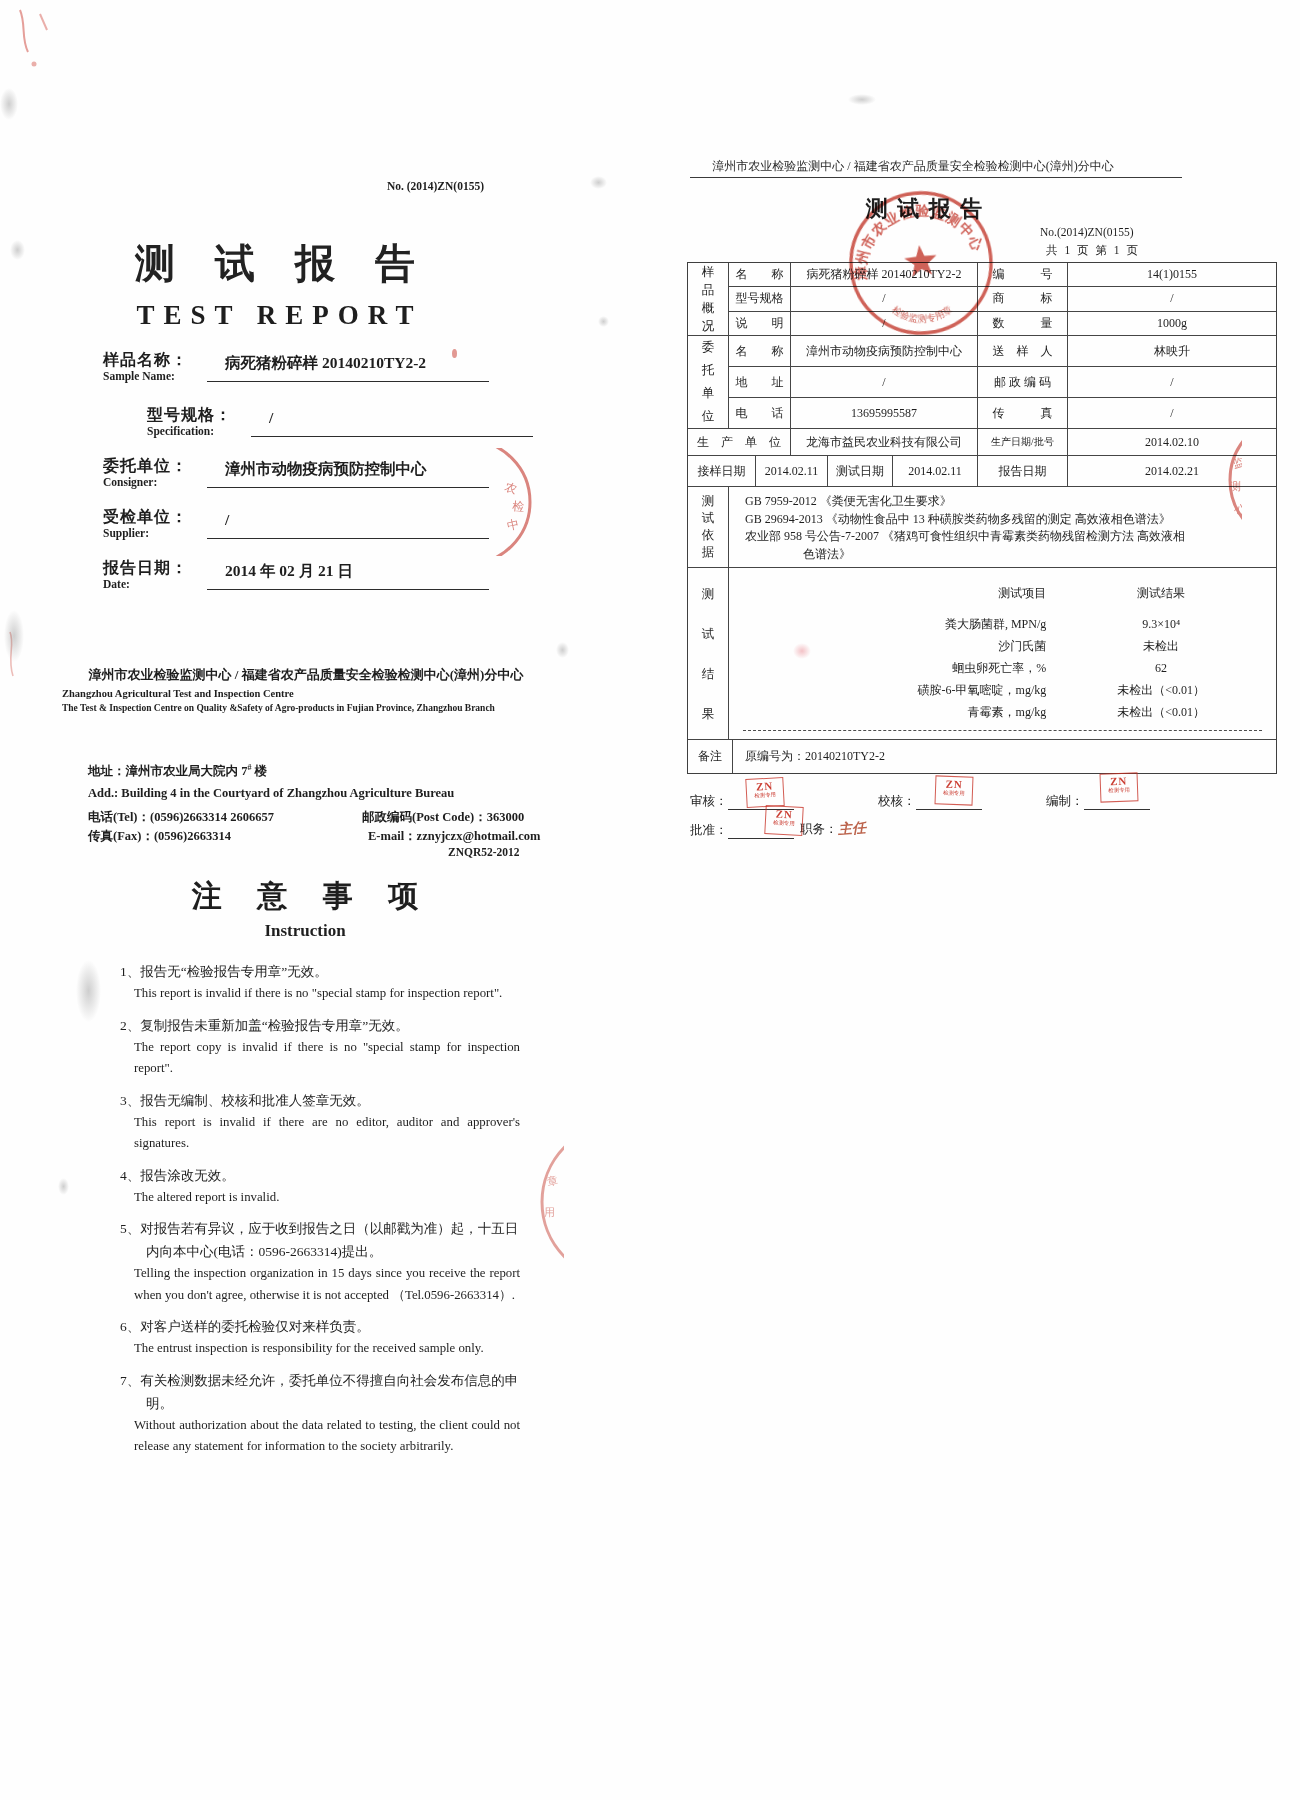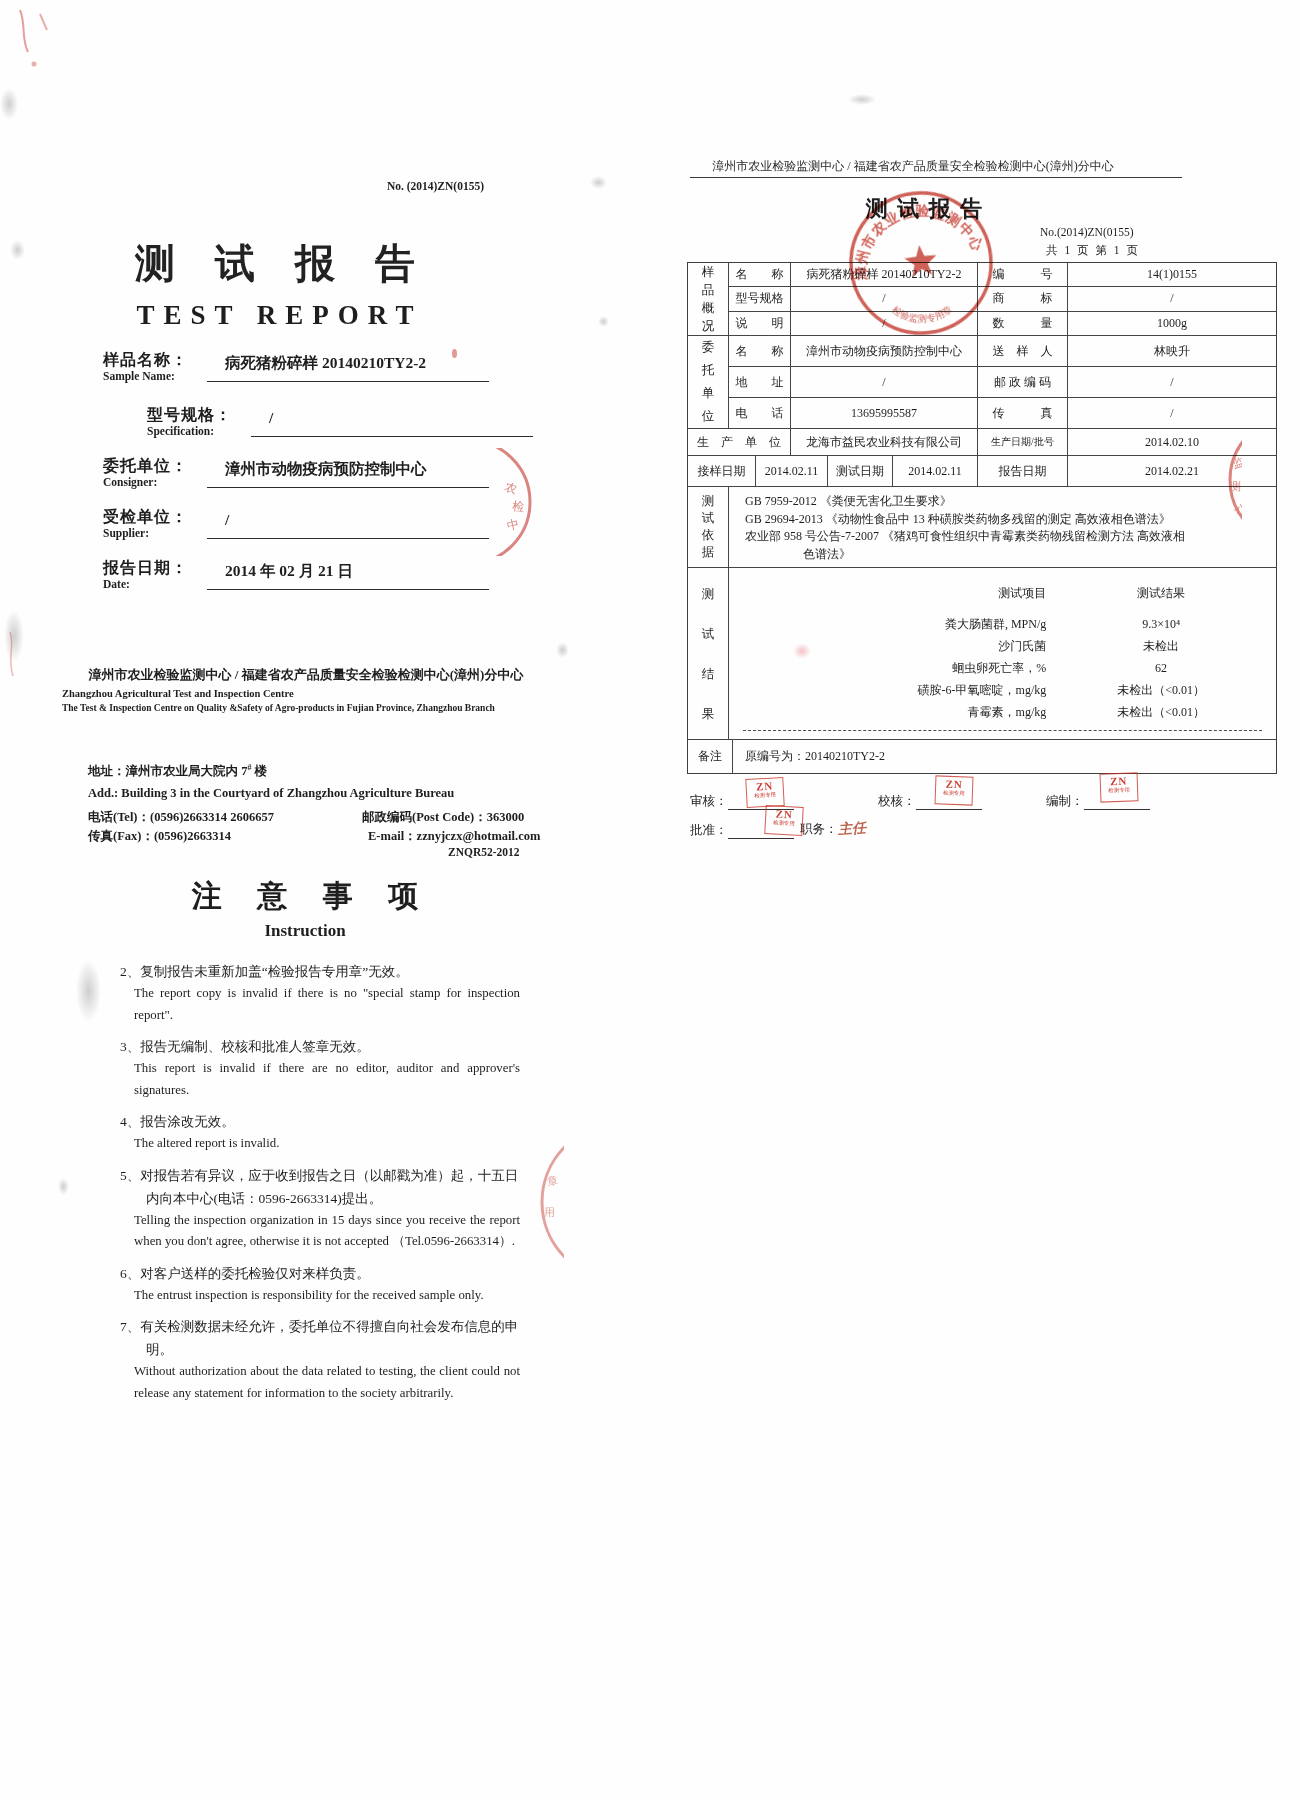--- a/index.html
+++ b/index.html
@@ -132,21 +132,21 @@
     <div class="f-cn">报告日期：</div>
     <div class="f-en">Date:</div>
     <div class="f-line"><span>2014 年 02 月 21 日</span></div>
   </div>
 
   <div class="abs p1-org-cn">漳州市农业检验监测中心 / 福建省农产品质量安全检验检测中心(漳州)分中心</div>
   <div class="abs p1-org-en1">Zhangzhou Agricultural Test and Inspection Centre</div>
   <div class="abs p1-org-en2">The Test &amp; Inspection Centre on Quality &amp;Safety of Agro-products in Fujian Province, Zhangzhou Branch</div>
 
   <div class="abs p1-addr"><span>地址：漳州市农业局大院内 7</span><sup>#</sup><span> 楼</span></div>
-  <div class="abs p1-addr-en">Add.:  Building 3 in the Courtyard of Zhangzhou Agriculture Bureau</div>
+  <div class="abs p1-addr-en">Add.:  Building 4 in the Courtyard of Zhangzhou Agriculture Bureau</div>
   <div class="abs p1-tel">电话(Tel)：(0596)2663314   2606657</div>
   <div class="abs p1-post">邮政编码(Post Code)：363000</div>
   <div class="abs p1-fax">传真(Fax)：(0596)2663314</div>
   <div class="abs p1-email">E-mail：zznyjczx@hotmail.com</div>
   <div class="abs p1-code">ZNQR52-2012</div>
 
   <div class="abs p2-header">漳州市农业检验监测中心 / 福建省农产品质量安全检验检测中心(漳州)分中心</div>
   <div class="abs p2-hline"></div>
   <div class="abs p2-title">测 试 报 告</div>
   <div class="abs p2-no">No.(2014)ZN(0155)</div>
@@ -364,20 +364,24 @@
   <div class="smu" style="left:590px;top:176px;width:17px;height:13px;"></div>
   <div class="smu" style="left:598px;top:316px;width:11px;height:11px;"></div>
   <div class="smu" style="left:76px;top:960px;width:25px;height:62px;"></div>
   <div class="smu" style="left:58px;top:1178px;width:11px;height:17px;"></div>
 
   <div class="abs p3-title">注 意 事 项</div>
   <div class="abs p3-sub">Instruction</div>
 
   <div class="abs ins-list">
     <div class="ins-item">
+      <div class="ins-cn">1、报告无“检验报告专用章”无效。</div>
+      <div class="ins-en">This report is invalid if there is no "special stamp for inspection report".</div>
+    </div>
+    <div class="ins-item">
       <div class="ins-cn">2、复制报告未重新加盖“检验报告专用章”无效。</div>
       <div class="ins-en">The report copy is invalid if there is no "special stamp for inspection report".</div>
     </div>
     <div class="ins-item">
       <div class="ins-cn">3、报告无编制、校核和批准人签章无效。</div>
       <div class="ins-en">This report is invalid if there are no editor, auditor and approver's signatures.</div>
     </div>
     <div class="ins-item">
       <div class="ins-cn">4、报告涂改无效。</div>
       <div class="ins-en">The altered report is invalid.</div>

